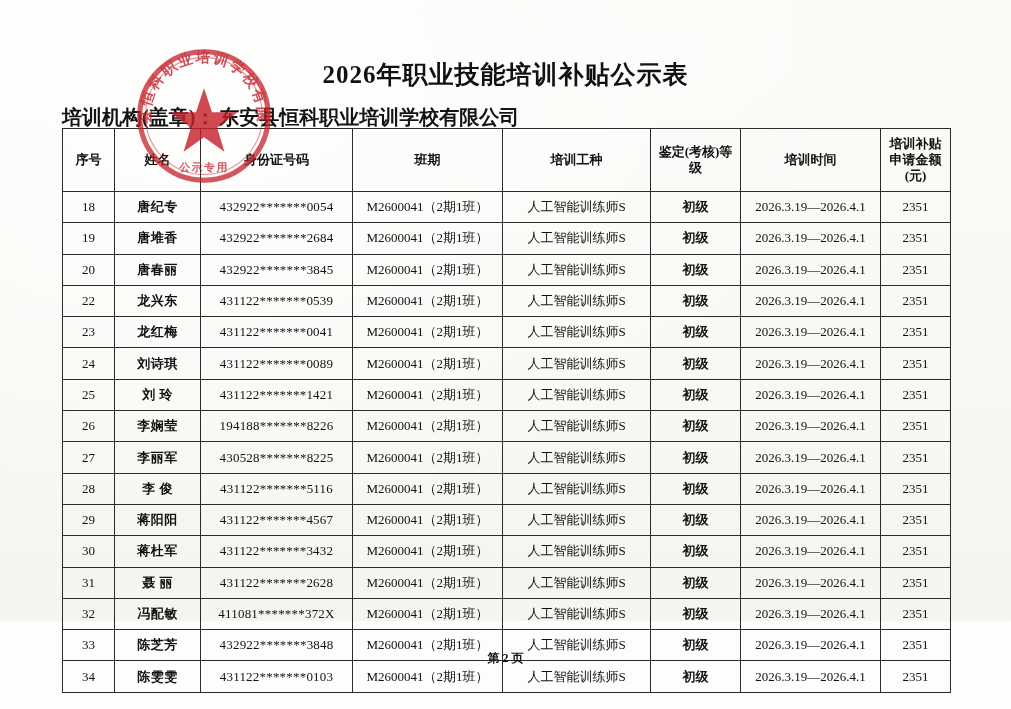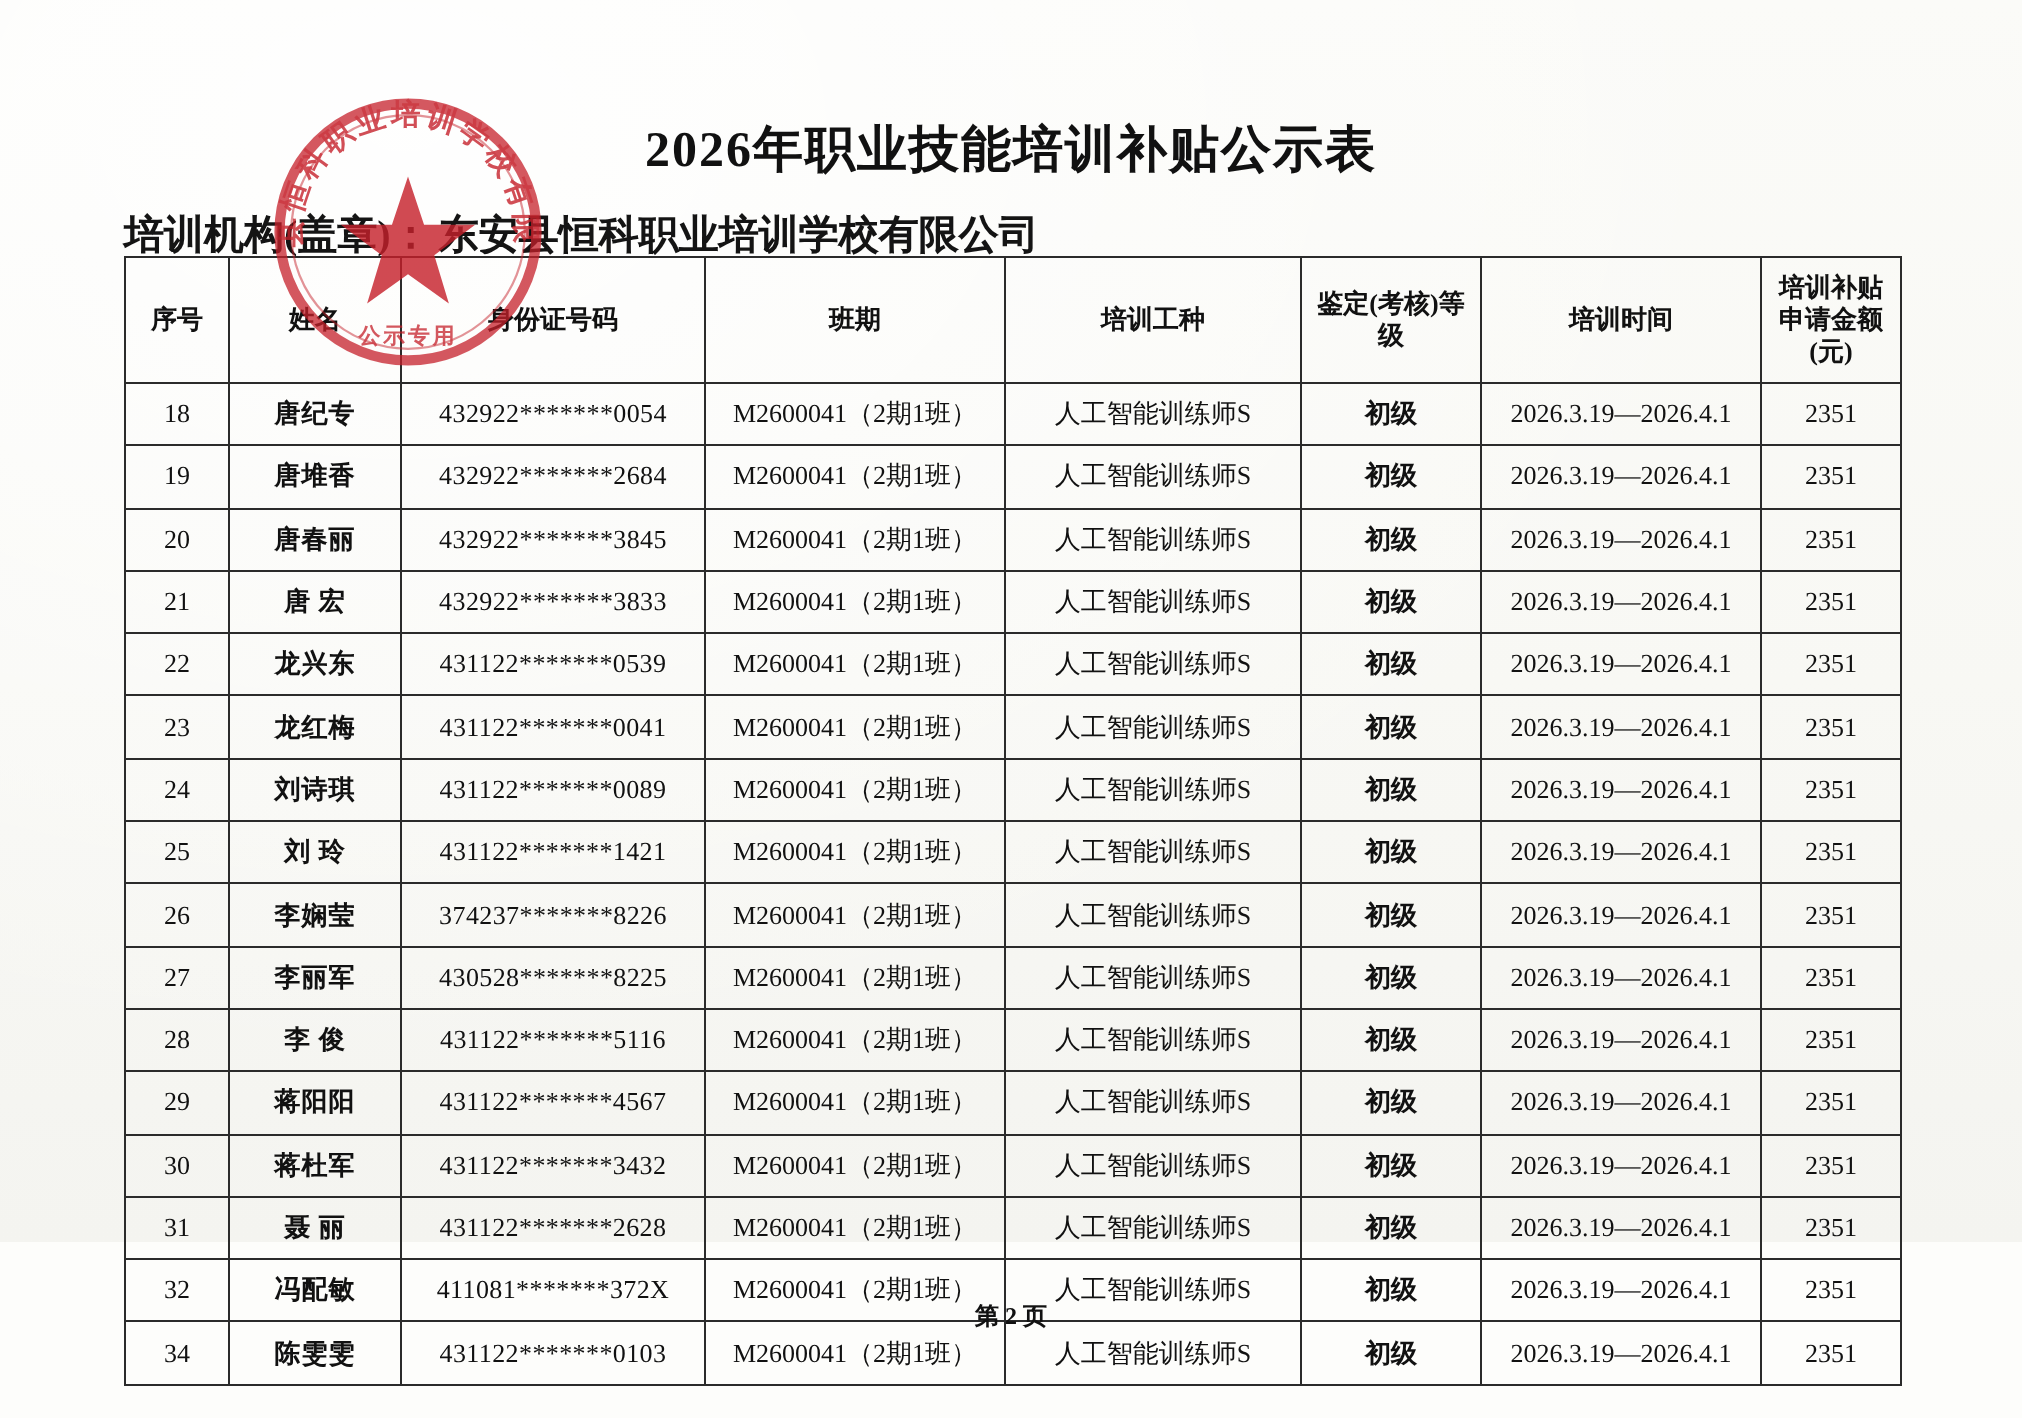--- a/index.html
+++ b/index.html
@@ -216,30 +216,20 @@
         <td class="c-idx">20</td>
         <td class="c-name">唐春丽</td>
         <td class="c-id">432922*******3845</td>
         <td class="c-class">M2600041（2期1班）</td>
         <td class="c-trade">人工智能训练师S</td>
         <td class="c-level">初级</td>
         <td class="c-period">2026.3.19—2026.4.1</td>
         <td class="c-amount">2351</td>
       </tr>
       <tr>
-        <td class="c-idx">21</td>
-        <td class="c-name">唐 宏</td>
-        <td class="c-id">432922*******3833</td>
-        <td class="c-class">M2600041（2期1班）</td>
-        <td class="c-trade">人工智能训练师S</td>
-        <td class="c-level">初级</td>
-        <td class="c-period">2026.3.19—2026.4.1</td>
-        <td class="c-amount">2351</td>
-      </tr>
-      <tr>
         <td class="c-idx">22</td>
         <td class="c-name">龙兴东</td>
         <td class="c-id">431122*******0539</td>
         <td class="c-class">M2600041（2期1班）</td>
         <td class="c-trade">人工智能训练师S</td>
         <td class="c-level">初级</td>
         <td class="c-period">2026.3.19—2026.4.1</td>
         <td class="c-amount">2351</td>
       </tr>
       <tr>
@@ -268,21 +258,21 @@
         <td class="c-id">431122*******1421</td>
         <td class="c-class">M2600041（2期1班）</td>
         <td class="c-trade">人工智能训练师S</td>
         <td class="c-level">初级</td>
         <td class="c-period">2026.3.19—2026.4.1</td>
         <td class="c-amount">2351</td>
       </tr>
       <tr>
         <td class="c-idx">26</td>
         <td class="c-name">李娴莹</td>
-        <td class="c-id">374237*******8226</td>
+        <td class="c-id">194188*******8226</td>
         <td class="c-class">M2600041（2期1班）</td>
         <td class="c-trade">人工智能训练师S</td>
         <td class="c-level">初级</td>
         <td class="c-period">2026.3.19—2026.4.1</td>
         <td class="c-amount">2351</td>
       </tr>
       <tr>
         <td class="c-idx">27</td>
         <td class="c-name">李丽军</td>
         <td class="c-id">430528*******8225</td>
@@ -336,20 +326,30 @@
         <td class="c-idx">32</td>
         <td class="c-name">冯配敏</td>
         <td class="c-id">411081*******372X</td>
         <td class="c-class">M2600041（2期1班）</td>
         <td class="c-trade">人工智能训练师S</td>
         <td class="c-level">初级</td>
         <td class="c-period">2026.3.19—2026.4.1</td>
         <td class="c-amount">2351</td>
       </tr>
       <tr>
+        <td class="c-idx">33</td>
+        <td class="c-name">陈芝芳</td>
+        <td class="c-id">432922*******3848</td>
+        <td class="c-class">M2600041（2期1班）</td>
+        <td class="c-trade">人工智能训练师S</td>
+        <td class="c-level">初级</td>
+        <td class="c-period">2026.3.19—2026.4.1</td>
+        <td class="c-amount">2351</td>
+      </tr>
+      <tr>
         <td class="c-idx">34</td>
         <td class="c-name">陈雯雯</td>
         <td class="c-id">431122*******0103</td>
         <td class="c-class">M2600041（2期1班）</td>
         <td class="c-trade">人工智能训练师S</td>
         <td class="c-level">初级</td>
         <td class="c-period">2026.3.19—2026.4.1</td>
         <td class="c-amount">2351</td>
       </tr>
     </tbody>

